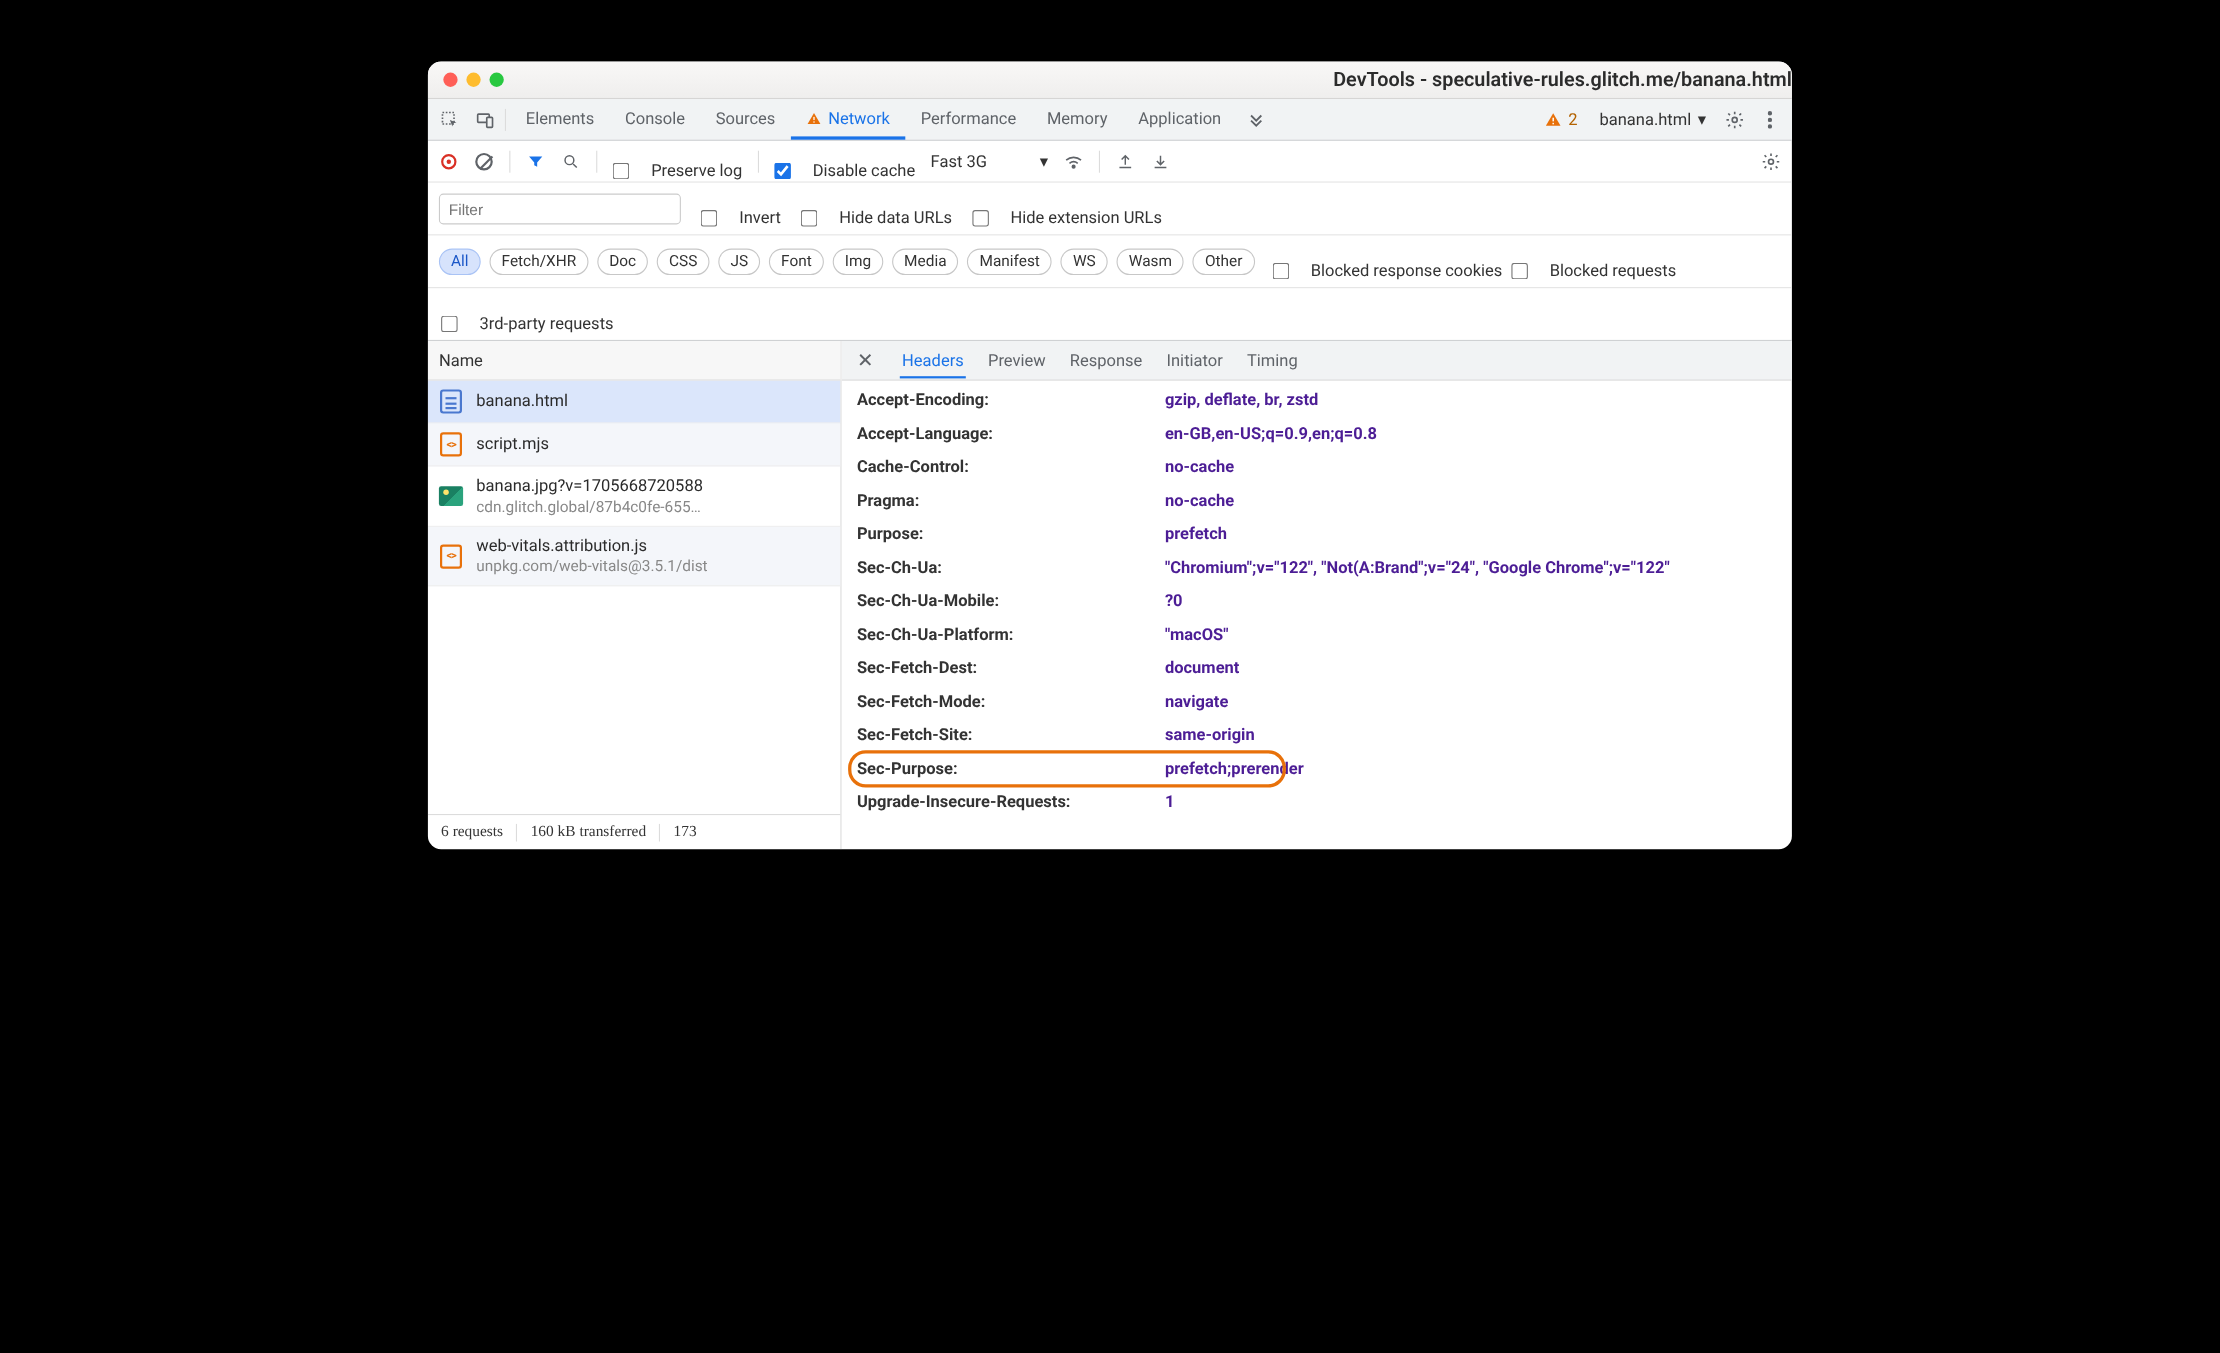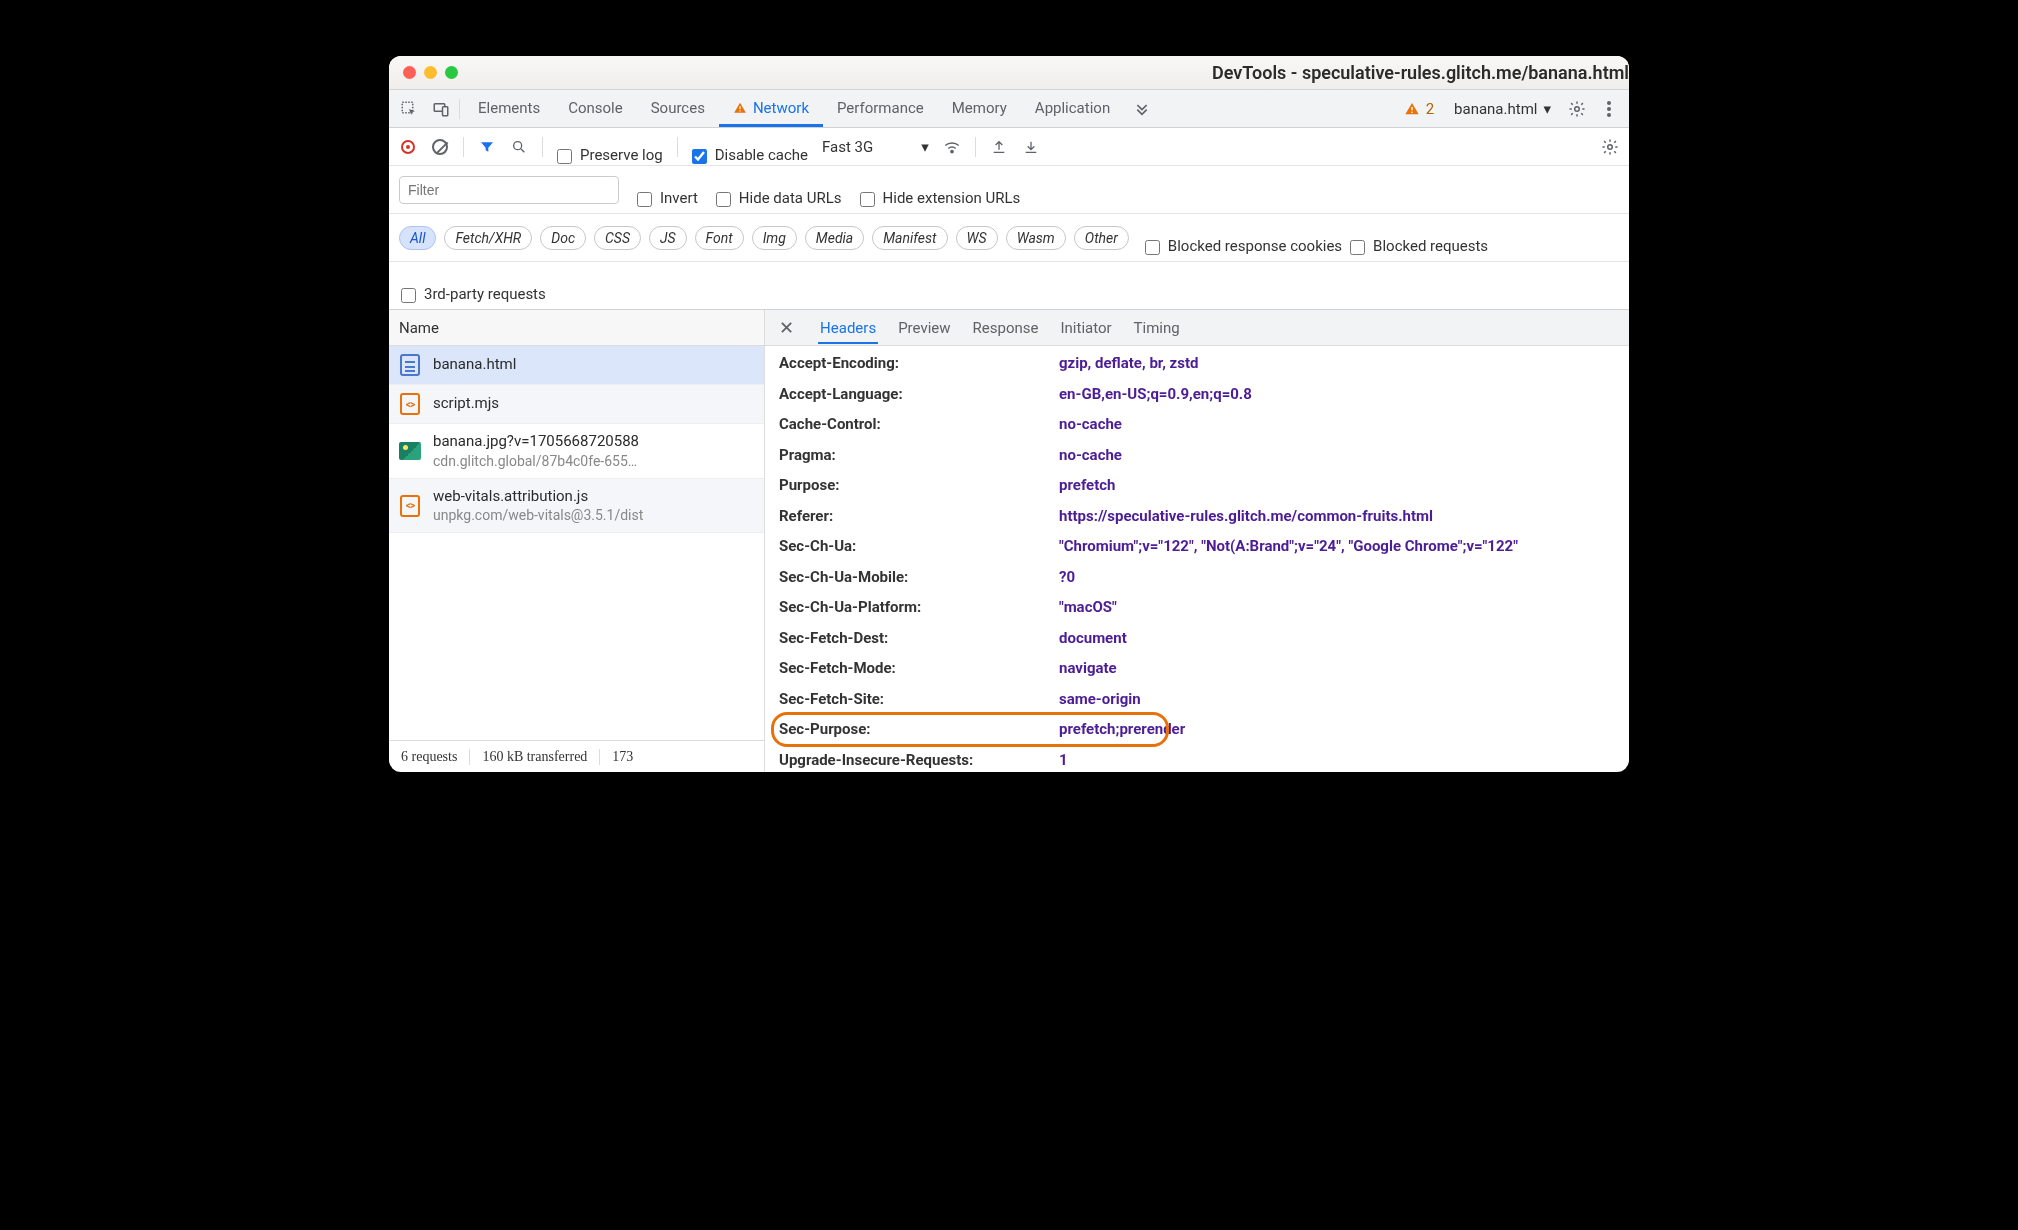--- a/index.html
+++ b/index.html
@@ -17,21 +17,21 @@
   .spacer { flex:1; }
   .issues { color:#b36200; display:flex; align-items:center; gap:6px; padding: 0 8px; font-size:15px; }
   .context { color:#333; padding:0 8px; display:flex; align-items:center; gap:6px; }
   .toolbar { height: 38px; border-bottom:1px solid #e4e4e4; display:flex; align-items:center; padding: 0 10px; gap: 14px; }
   .sep { width:1px; height:20px; background:#dcdcdc; }
   .ico { width:18px; height:18px; display:inline-flex; align-items:center; justify-content:center; color:#5f6368; }
   .rec { width:14px; height:14px; border-radius:50%; border:2px solid #d93025; position:relative; }
   .rec::after { content:""; position:absolute; inset:3px; background:#d93025; border-radius:2px; }
   .nocircle { width:16px;height:16px;border:2px solid #5f6368;border-radius:50%;position:relative; }
   .nocircle::after{content:"";position:absolute;width:2px;height:16px;background:#5f6368;left:7px;top:-1px;transform:rotate(45deg);}
-  .cbwrap { display:flex; align-items:flex-end; gap:8px; font-size:15px; color:#333;margin-top:17px; }
+  .cbwrap { display:flex; align-items:center; gap:20px; font-size:15px; color:#333;margin-top:17px; }
   input[type=checkbox]{ width:15px; height:15px; accent-color:#1a73e8; }
   .throttle { font-size:15px; color:#333; display:flex; align-items:center; gap:48px; }
   .filterbar { border-bottom:1px solid #e4e4e4; padding: 6px 10px; display:flex; align-items:center; gap:18px; }
   .filterin { width:220px; height:28px; border:1px solid #cbcbcb; border-radius:4px; padding:0 8px; font-size:14px; color:#888; }
   .chipbar { border-bottom:1px solid #e4e4e4; padding: 6px 10px; display:flex; align-items:center; gap:8px; flex-wrap:wrap; }
   .chip { font-size:14px; padding:3px 10px; border:1px solid #c7c7c7; border-radius:14px; color:#333; background:#fff; }
   .chip.active { background:#d7e3fc; border-color:#a9c3f5; color:#1a56c7; }
   .thirdbar { border-bottom:1px solid #cfd1d3; padding:6px 12px; }
   .content { display:flex; height: 462px; }
   .left { width: 376px; border-right:1px solid #dcdcdc; display:flex; flex-direction:column; }
@@ -213,21 +213,21 @@
         <input type="checkbox" style="">
         <span>Hide data URLs</span>
       </label>
     <label class="cbwrap">
         <input type="checkbox" style="">
         <span>Hide extension URLs</span>
       </label>
   </div>
 
   <div class="chipbar">
-    <div id="chips" style="display:flex; gap:8px;font-style:italic;">
+    <div id="chips" style="display:flex; gap:8px;">
         <div class="chip active">All</div>
         <div class="chip">Fetch/XHR</div>
         <div class="chip">Doc</div>
         <div class="chip">CSS</div>
         <div class="chip">JS</div>
         <div class="chip">Font</div>
         <div class="chip">Img</div>
         <div class="chip">Media</div>
         <div class="chip">Manifest</div>
         <div class="chip">WS</div>
@@ -322,24 +322,20 @@
           </div>
           <div class="hrow">
             <div class="hname">Pragma:</div>
             <div class="hval">no-cache</div>
           </div>
           <div class="hrow">
             <div class="hname">Purpose:</div>
             <div class="hval">prefetch</div>
           </div>
           <div class="hrow">
-            <div class="hname">Referer:</div>
-            <div class="hval">https://speculative-rules.glitch.me/common-fruits.html</div>
-          </div>
-          <div class="hrow">
             <div class="hname">Sec-Ch-Ua:</div>
             <div class="hval">"Chromium";v="122", "Not(A:Brand";v="24", "Google Chrome";v="122"</div>
           </div>
           <div class="hrow">
             <div class="hname">Sec-Ch-Ua-Mobile:</div>
             <div class="hval">?0</div>
           </div>
           <div class="hrow">
             <div class="hname">Sec-Ch-Ua-Platform:</div>
             <div class="hval">"macOS"</div>

